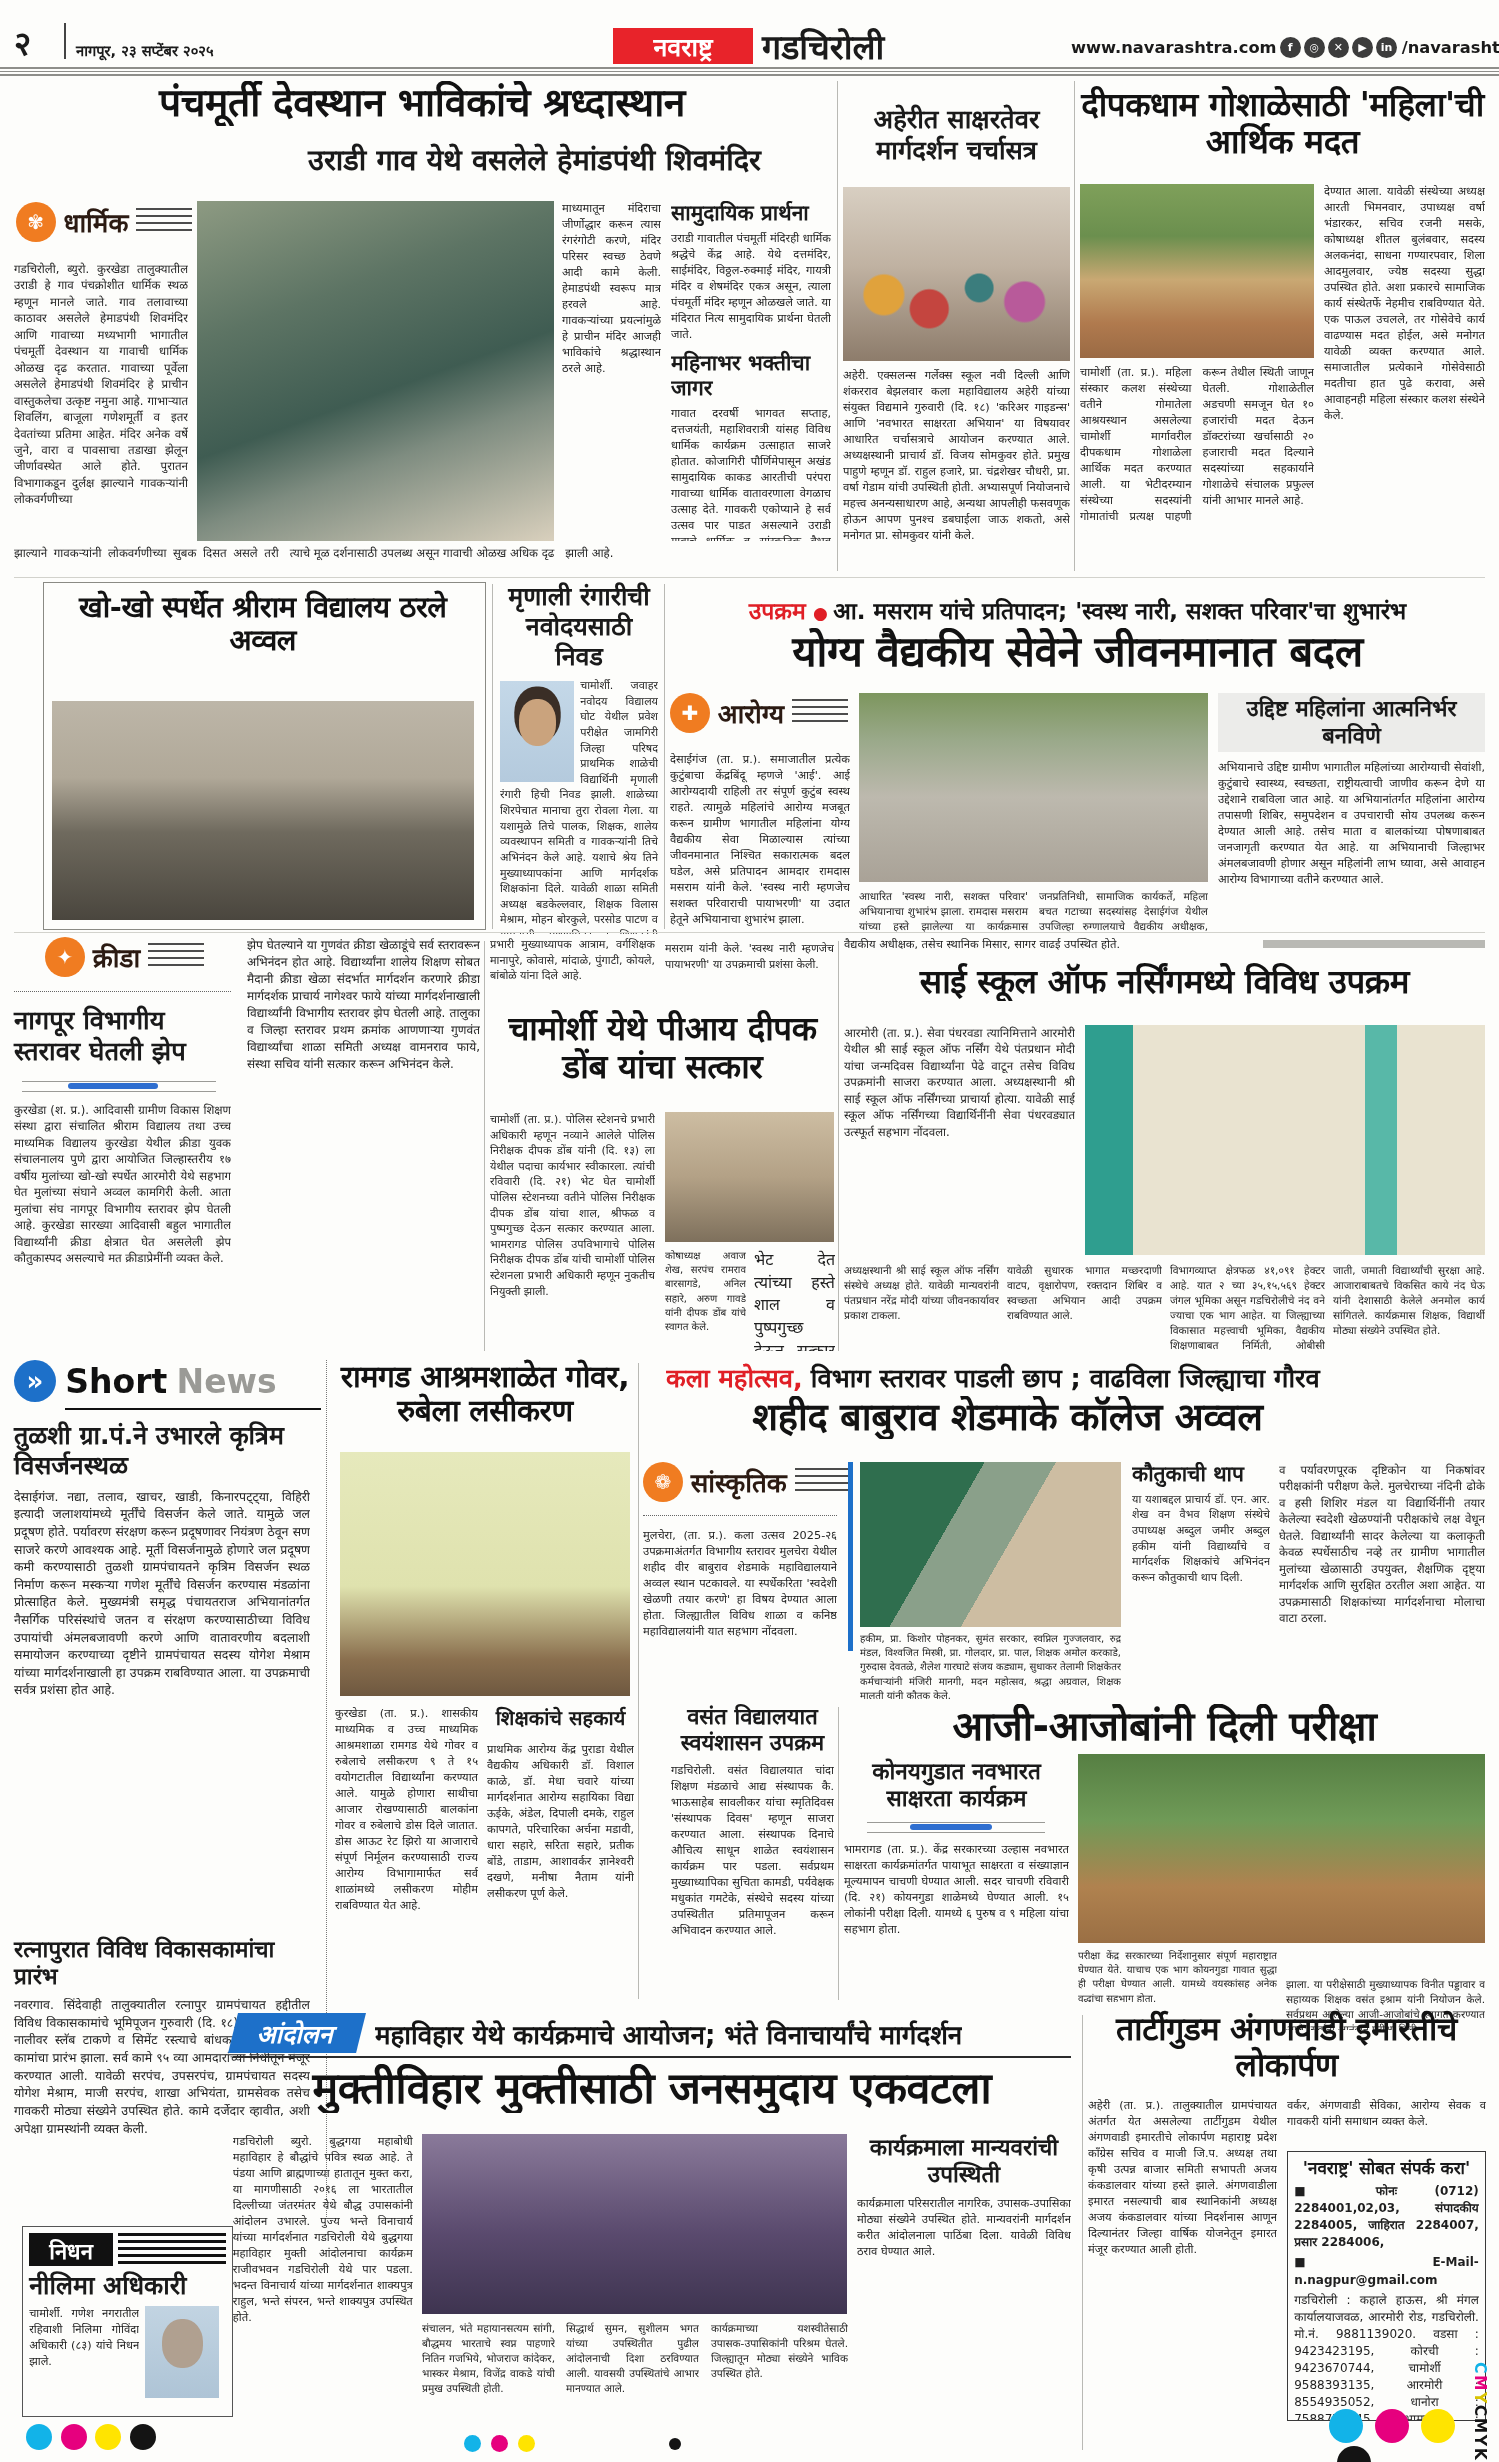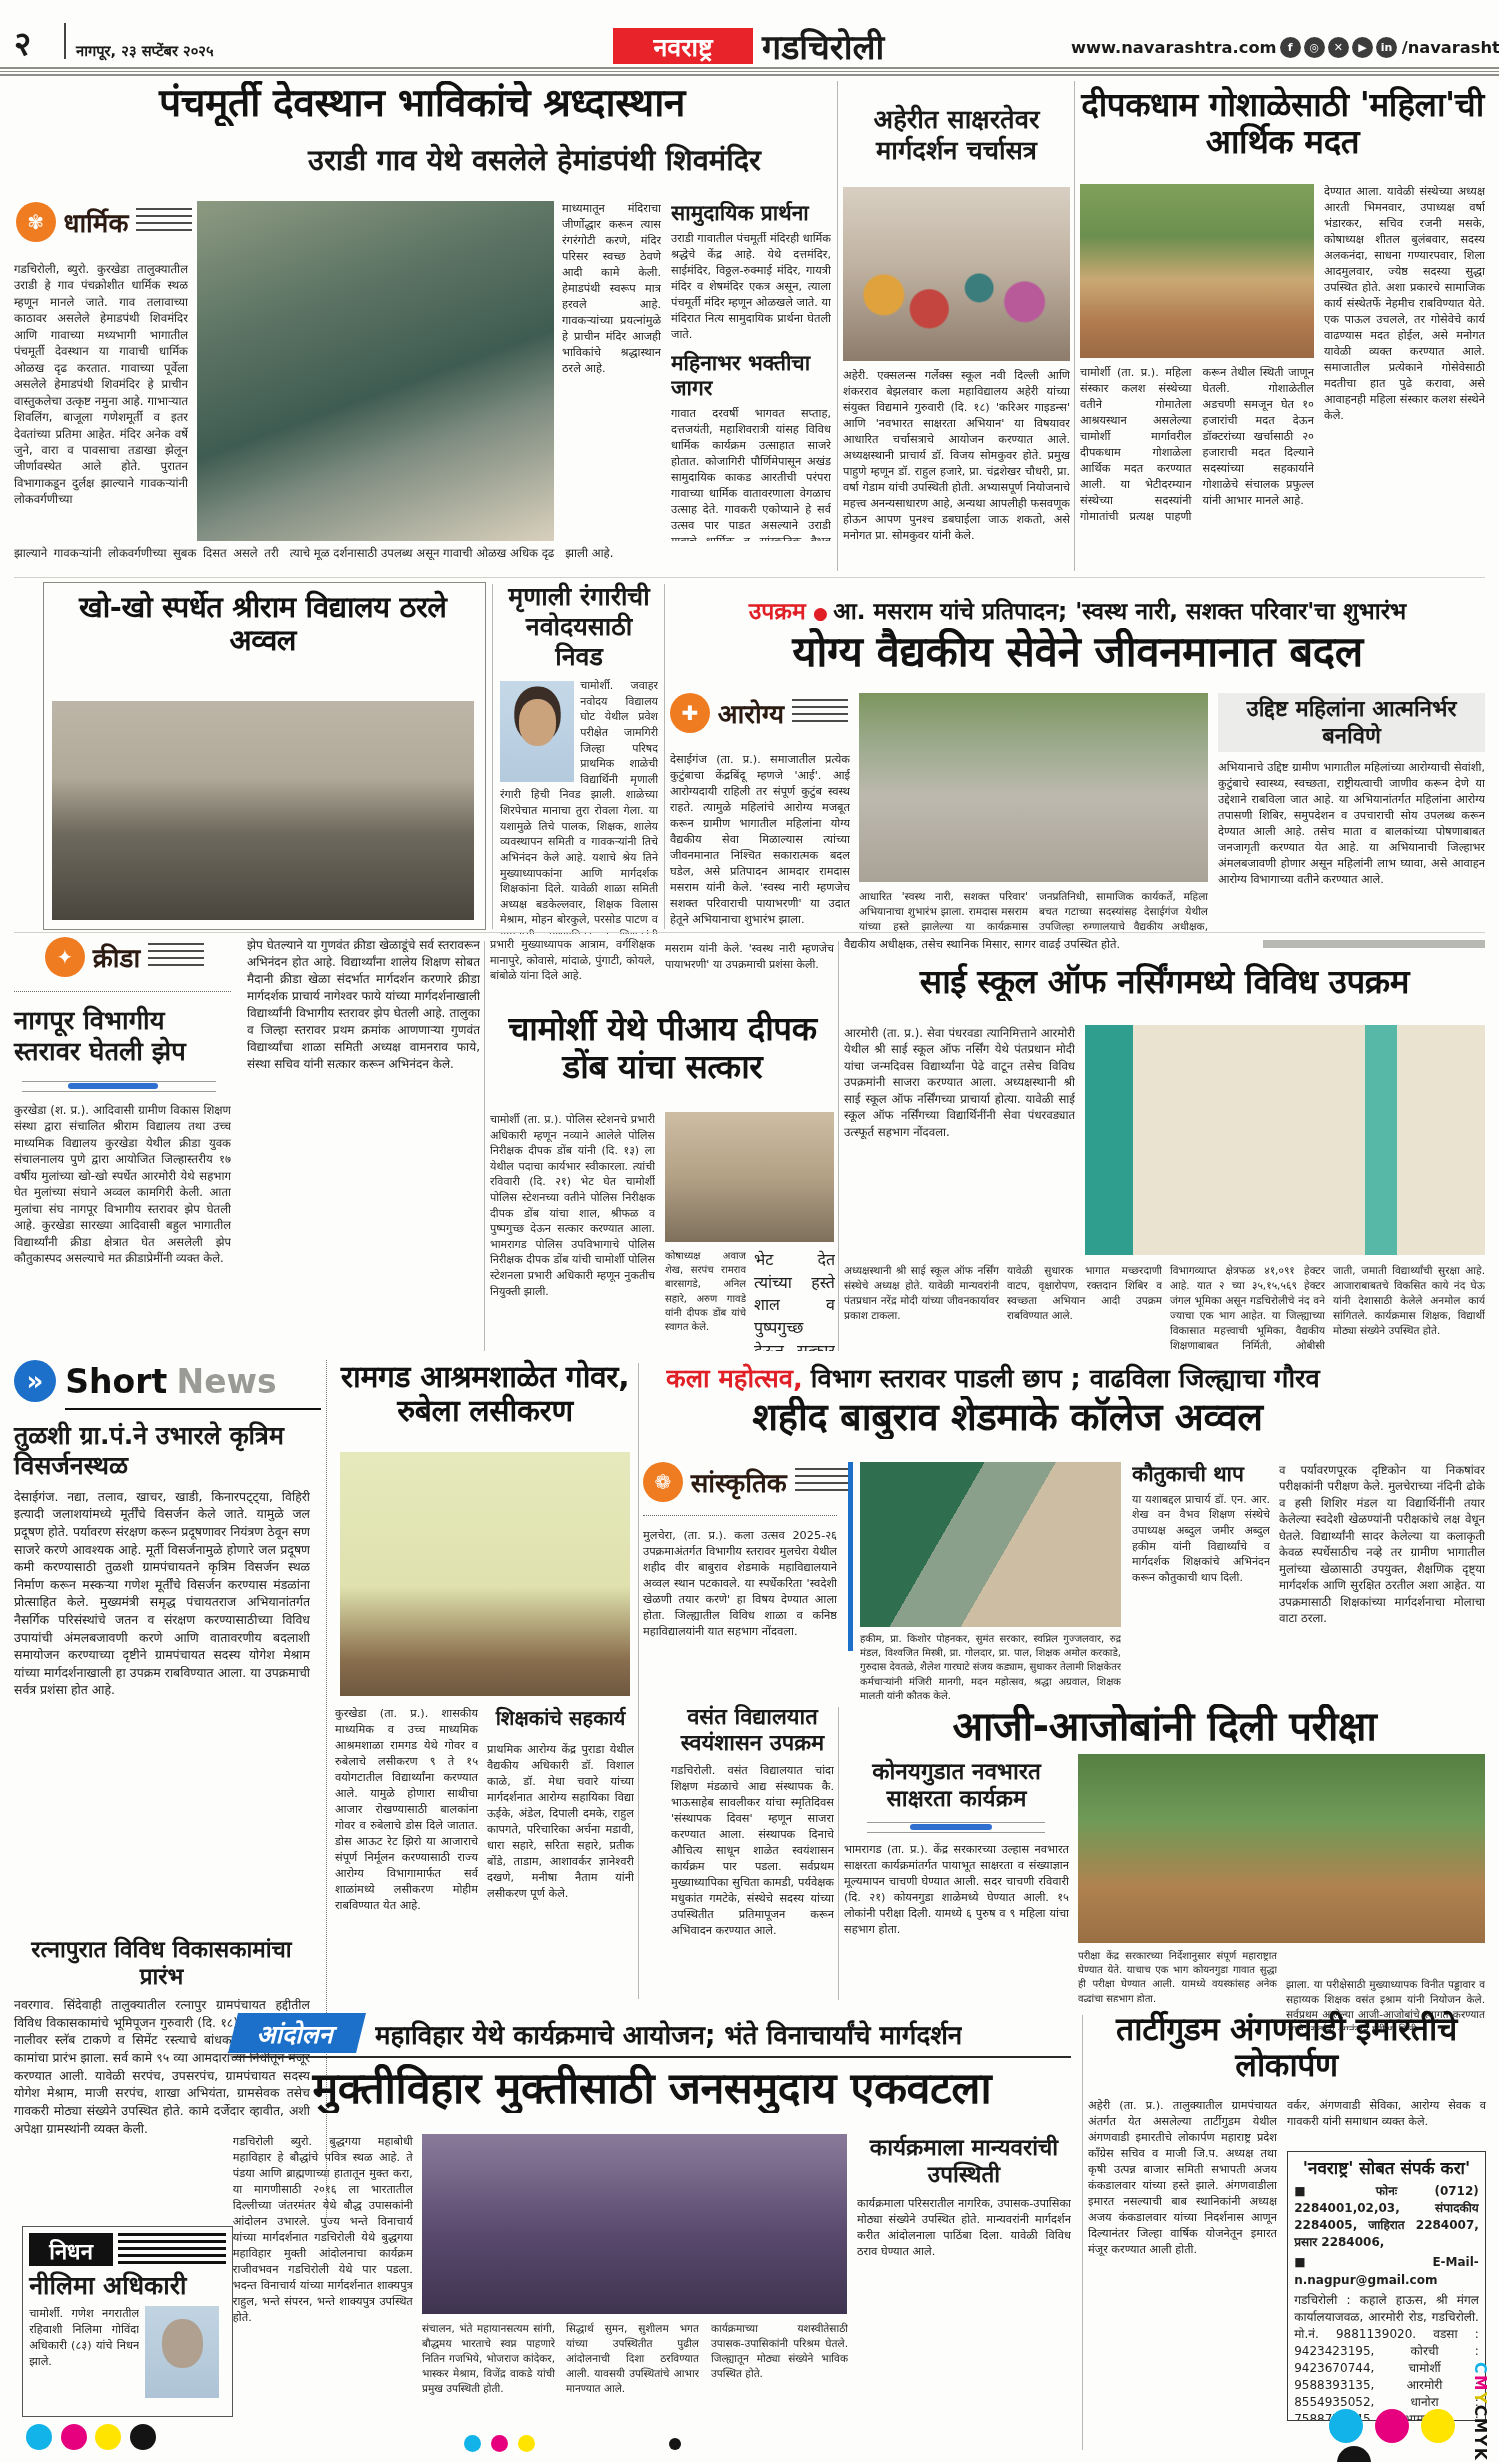--- a/index.html
+++ b/index.html
@@ -187,21 +187,21 @@
 
   <div class="abs" style="left:14px;top:1360px;width:312px;height:857px;border-right:1.6px dotted #777;">
     <div style="display:flex;align-items:center;gap:9.3px;">
       <span style="width:42px;height:42px;border-radius:50%;background:#1d70c9;color:#fff;display:flex;align-items:center;justify-content:center;font-size:26px;font-weight:800;">»</span>
       <span style="font-size:33px;font-weight:800;color:#111;">Short</span>
       <span style="font-size:33px;font-weight:800;color:#9a9a96;">News</span>
     </div>
     <div style="width:256px;height:2.3px;background:#111;margin:6.2px 0 11px 51px;"></div>
     <div class="sub" style="font-size:25px;text-align:left;width:295px;">तुळशी ग्रा.पं.ने उभारले कृत्रिम विसर्जनस्थळ</div>
     <div class="body-t" style="width:296px;height:436px;font-size:12.4px;margin-top:6.2px;">देसाईगंज. नद्या, तलाव, खाचर, खाडी, किनारपट्ट्या, विहिरी इत्यादी जलाशयांमध्ये मूर्तींचे विसर्जन केले जाते. यामुळे जल प्रदूषण होते. पर्यावरण संरक्षण करून प्रदूषणावर नियंत्रण ठेवून सण साजरे करणे आवश्यक आहे. मूर्ती विसर्जनामुळे होणारे जल प्रदूषण कमी करण्यासाठी तुळशी ग्रामपंचायतने कृत्रिम विसर्जन स्थळ निर्माण करून मस्कऱ्या गणेश मूर्तींचे विसर्जन करण्यास मंडळांना प्रोत्साहित केले. मुख्यमंत्री समृद्ध पंचायतराज अभियानांतर्गत नैसर्गिक परिसंस्थांचे जतन व संरक्षण करण्यासाठीच्या विविध उपायांची अंमलबजावणी करणे आणि वातावरणीय बदलाशी समायोजन करण्याच्या दृष्टीने ग्रामपंचायत सदस्य योगेश मेश्राम यांच्या मार्गदर्शनाखाली हा उपक्रम राबविण्यात आला. या उपक्रमाची सर्वत्र प्रशंसा होत आहे.</div>
-    <div class="sub" style="font-size:22.5px;text-align:center;width:295px;margin-top:12.4px;">रत्नापुरात विविध विकासकामांचा प्रारंभ</div>
+    <div class="sub" style="font-size:22.5px;text-align:left;width:295px;margin-top:12.4px;">रत्नापुरात विविध विकासकामांचा प्रारंभ</div>
     <div class="body-t" style="width:296px;height:233px;font-size:12.4px;margin-top:6.2px;">नवरगाव. सिंदेवाही तालुक्यातील रत्नापुर ग्रामपंचायत हद्दीतील विविध विकासकामांचे भूमिपूजन गुरुवारी (दि. १८) करण्यात आले. नालीवर स्लॅब टाकणे व सिमेंट रस्त्याचे बांधकाम यांसह विविध कामांचा प्रारंभ झाला. सर्व कामे ९५ व्या आमदारांच्या निधीतून मंजूर करण्यात आली. यावेळी सरपंच, उपसरपंच, ग्रामपंचायत सदस्य योगेश मेश्राम, माजी सरपंच, शाखा अभियंता, ग्रामसेवक तसेच गावकरी मोठ्या संख्येने उपस्थित होते. कामे दर्जेदार व्हावीत, अशी अपेक्षा ग्रामस्थांनी व्यक्त केली.</div>
   </div>
 
   <div class="abs" style="left:335px;top:1360px;width:300px;height:643px;">
     <div class="abs hl" style="left:0;top:0;width:300px;font-size:30px;">रामगड आश्रमशाळेत गोवर, रुबेला लसीकरण</div>
     <div class="abs photo ph-ramgad" style="left:4.7px;top:92px;width:290px;height:244px;"></div>
     <div class="abs body-t" style="left:0;top:346px;width:143px;height:296px;font-size:11.3px;">कुरखेडा (ता. प्र.). शासकीय माध्यमिक व उच्च माध्यमिक आश्रमशाळा रामगड येथे गोवर व रुबेलाचे लसीकरण ९ ते १५ वयोगटातील विद्यार्थ्यांना करण्यात आले. यामुळे होणारा साथीचा आजार रोखण्यासाठी बालकांना गोवर व रुबेलाचे डोस दिले जातात. डोस आऊट रेट झिरो या आजाराचे संपूर्ण निर्मूलन करण्यासाठी राज्य आरोग्य विभागामार्फत सर्व शाळांमध्ये लसीकरण मोहीम राबविण्यात येत आहे.</div>
     <div class="abs sub" style="left:152px;top:346px;width:147px;font-size:20px;">शिक्षकांचे सहकार्य</div>
     <div class="abs body-t" style="left:152px;top:382px;width:147px;height:261px;font-size:11.3px;">प्राथमिक आरोग्य केंद्र पुराडा येथील वैद्यकीय अधिकारी डॉ. विशाल काळे, डॉ. मेधा चवारे यांच्या मार्गदर्शनात आरोग्य सहायिका विद्या ऊईके, अंडेल, दिपाली दमके, राहुल कापगते, परिचारिका अर्चना मडावी, धारा सहारे, सरिता सहारे, प्रतीक बोंडे, ताडाम, आशावर्कर ज्ञानेश्वरी दखणे, मनीषा नैताम यांनी लसीकरण पूर्ण केले.</div>
   </div>

